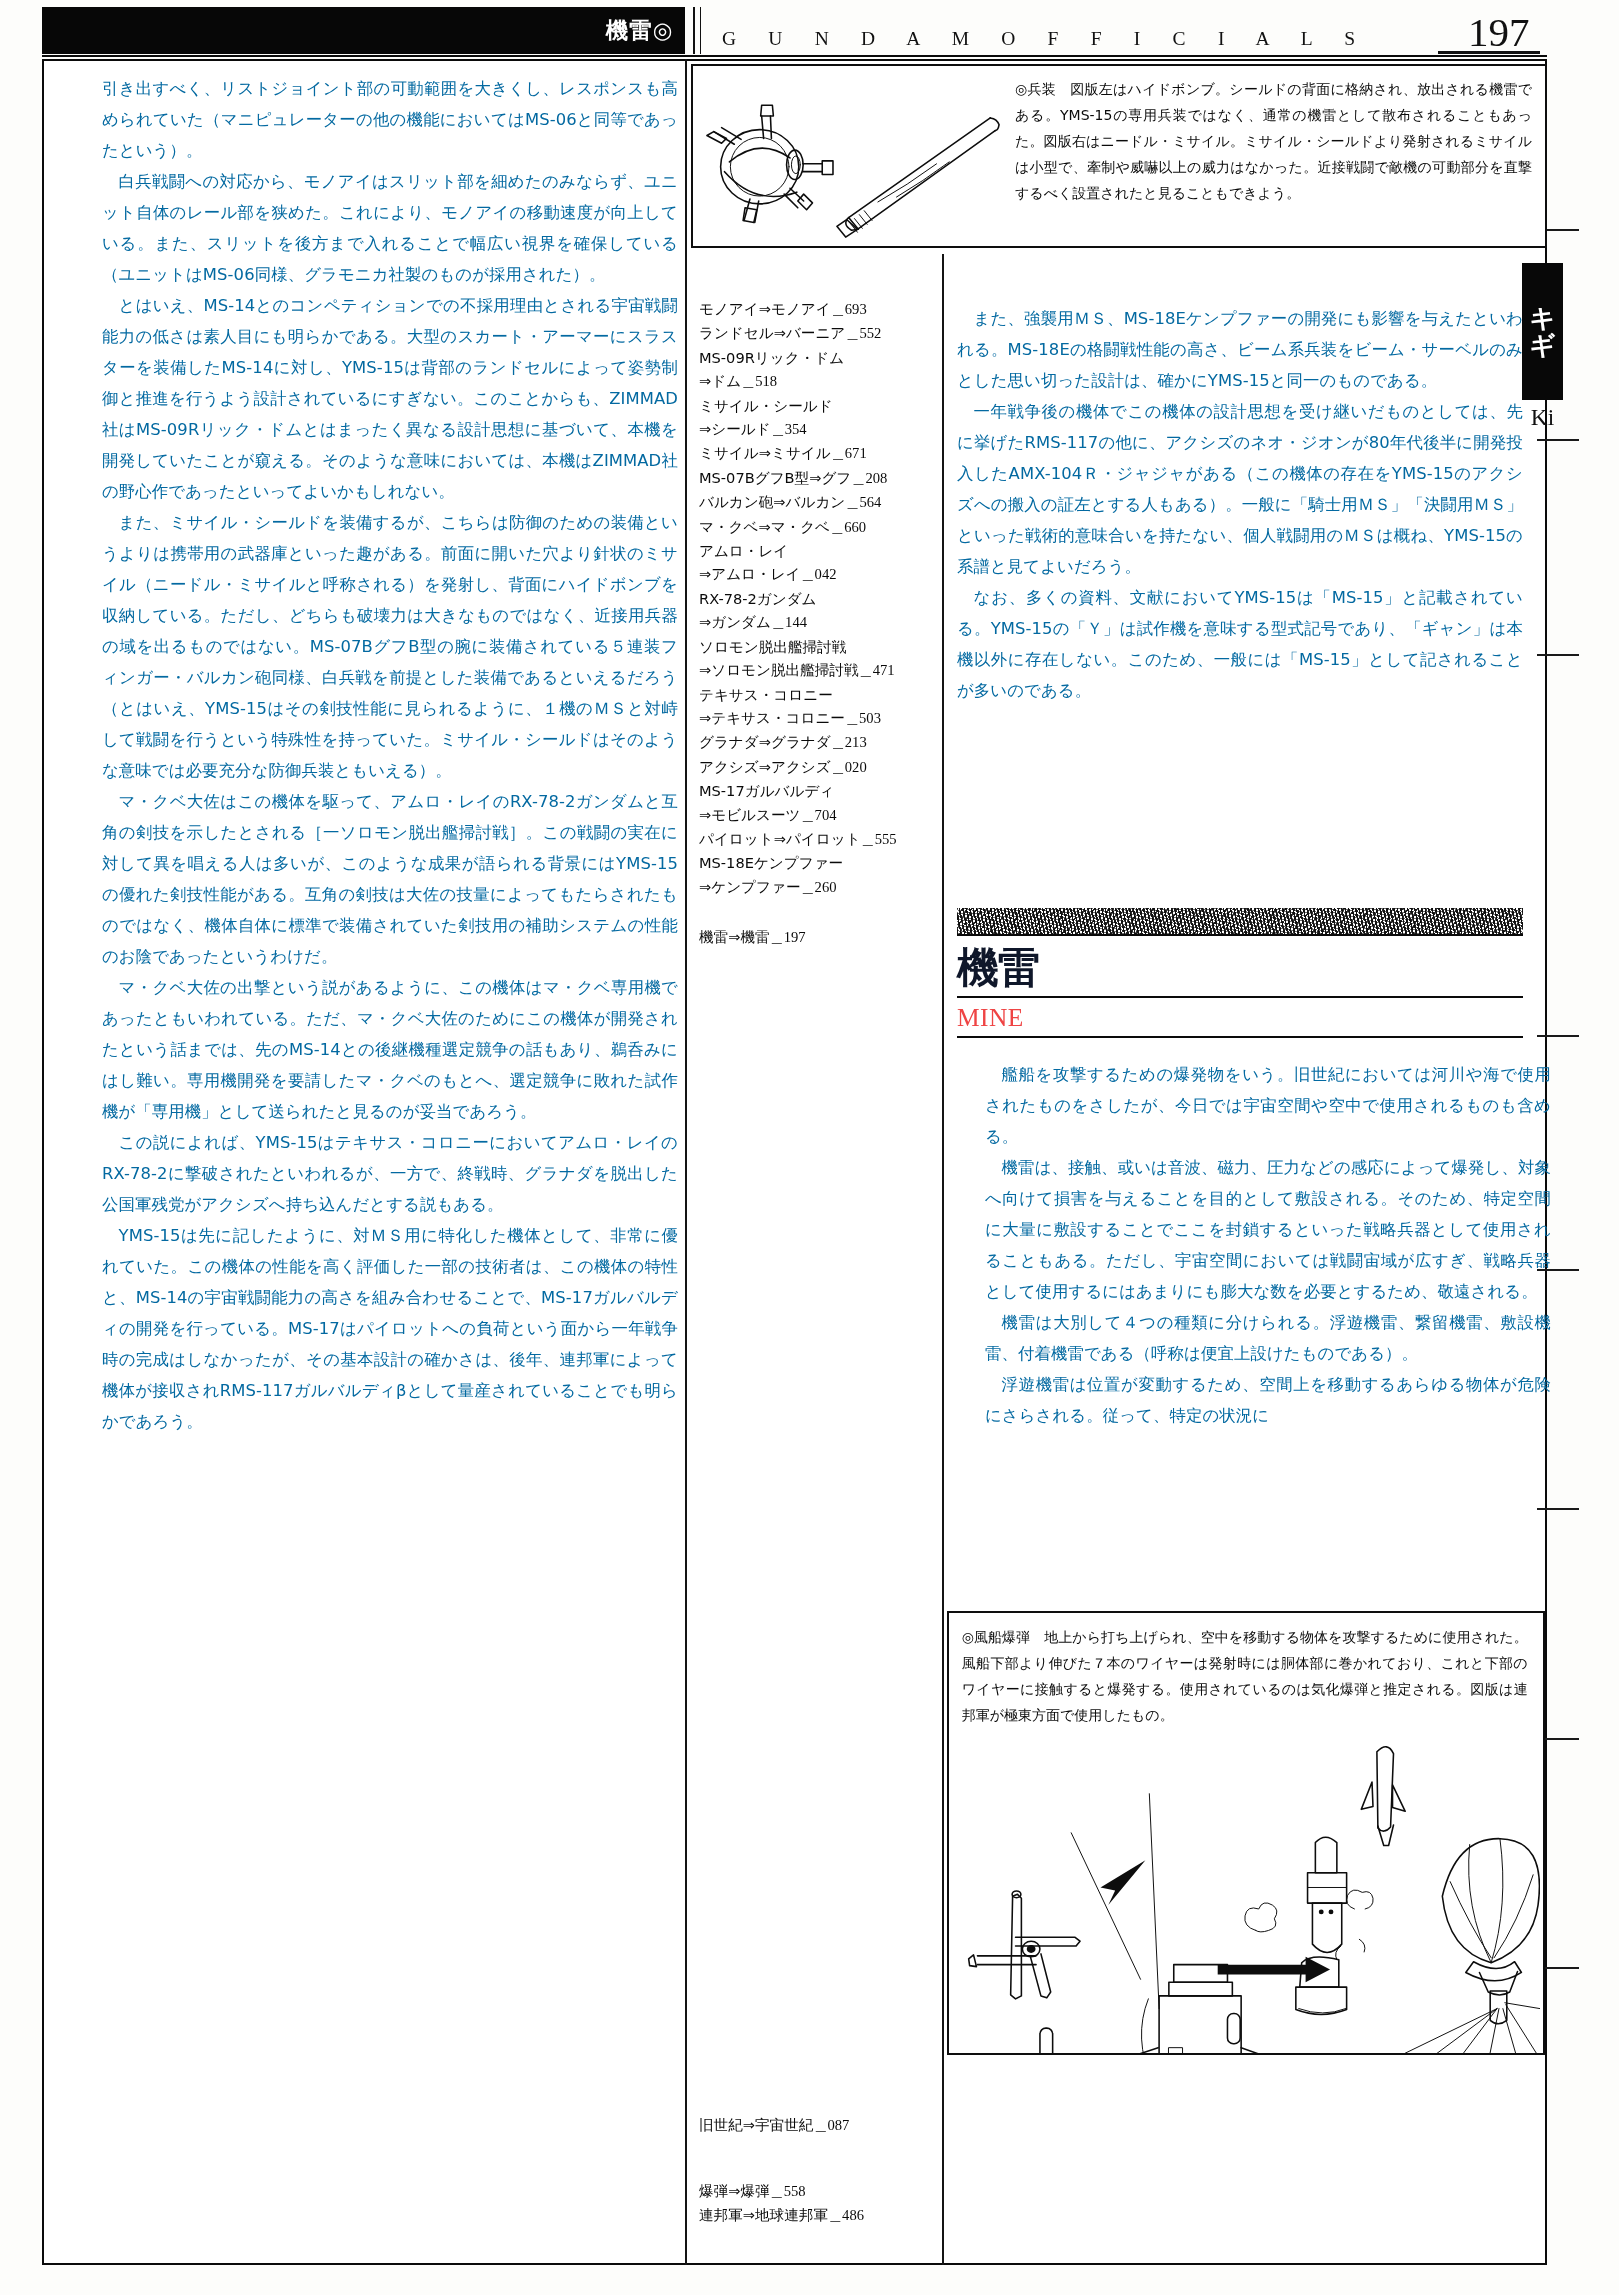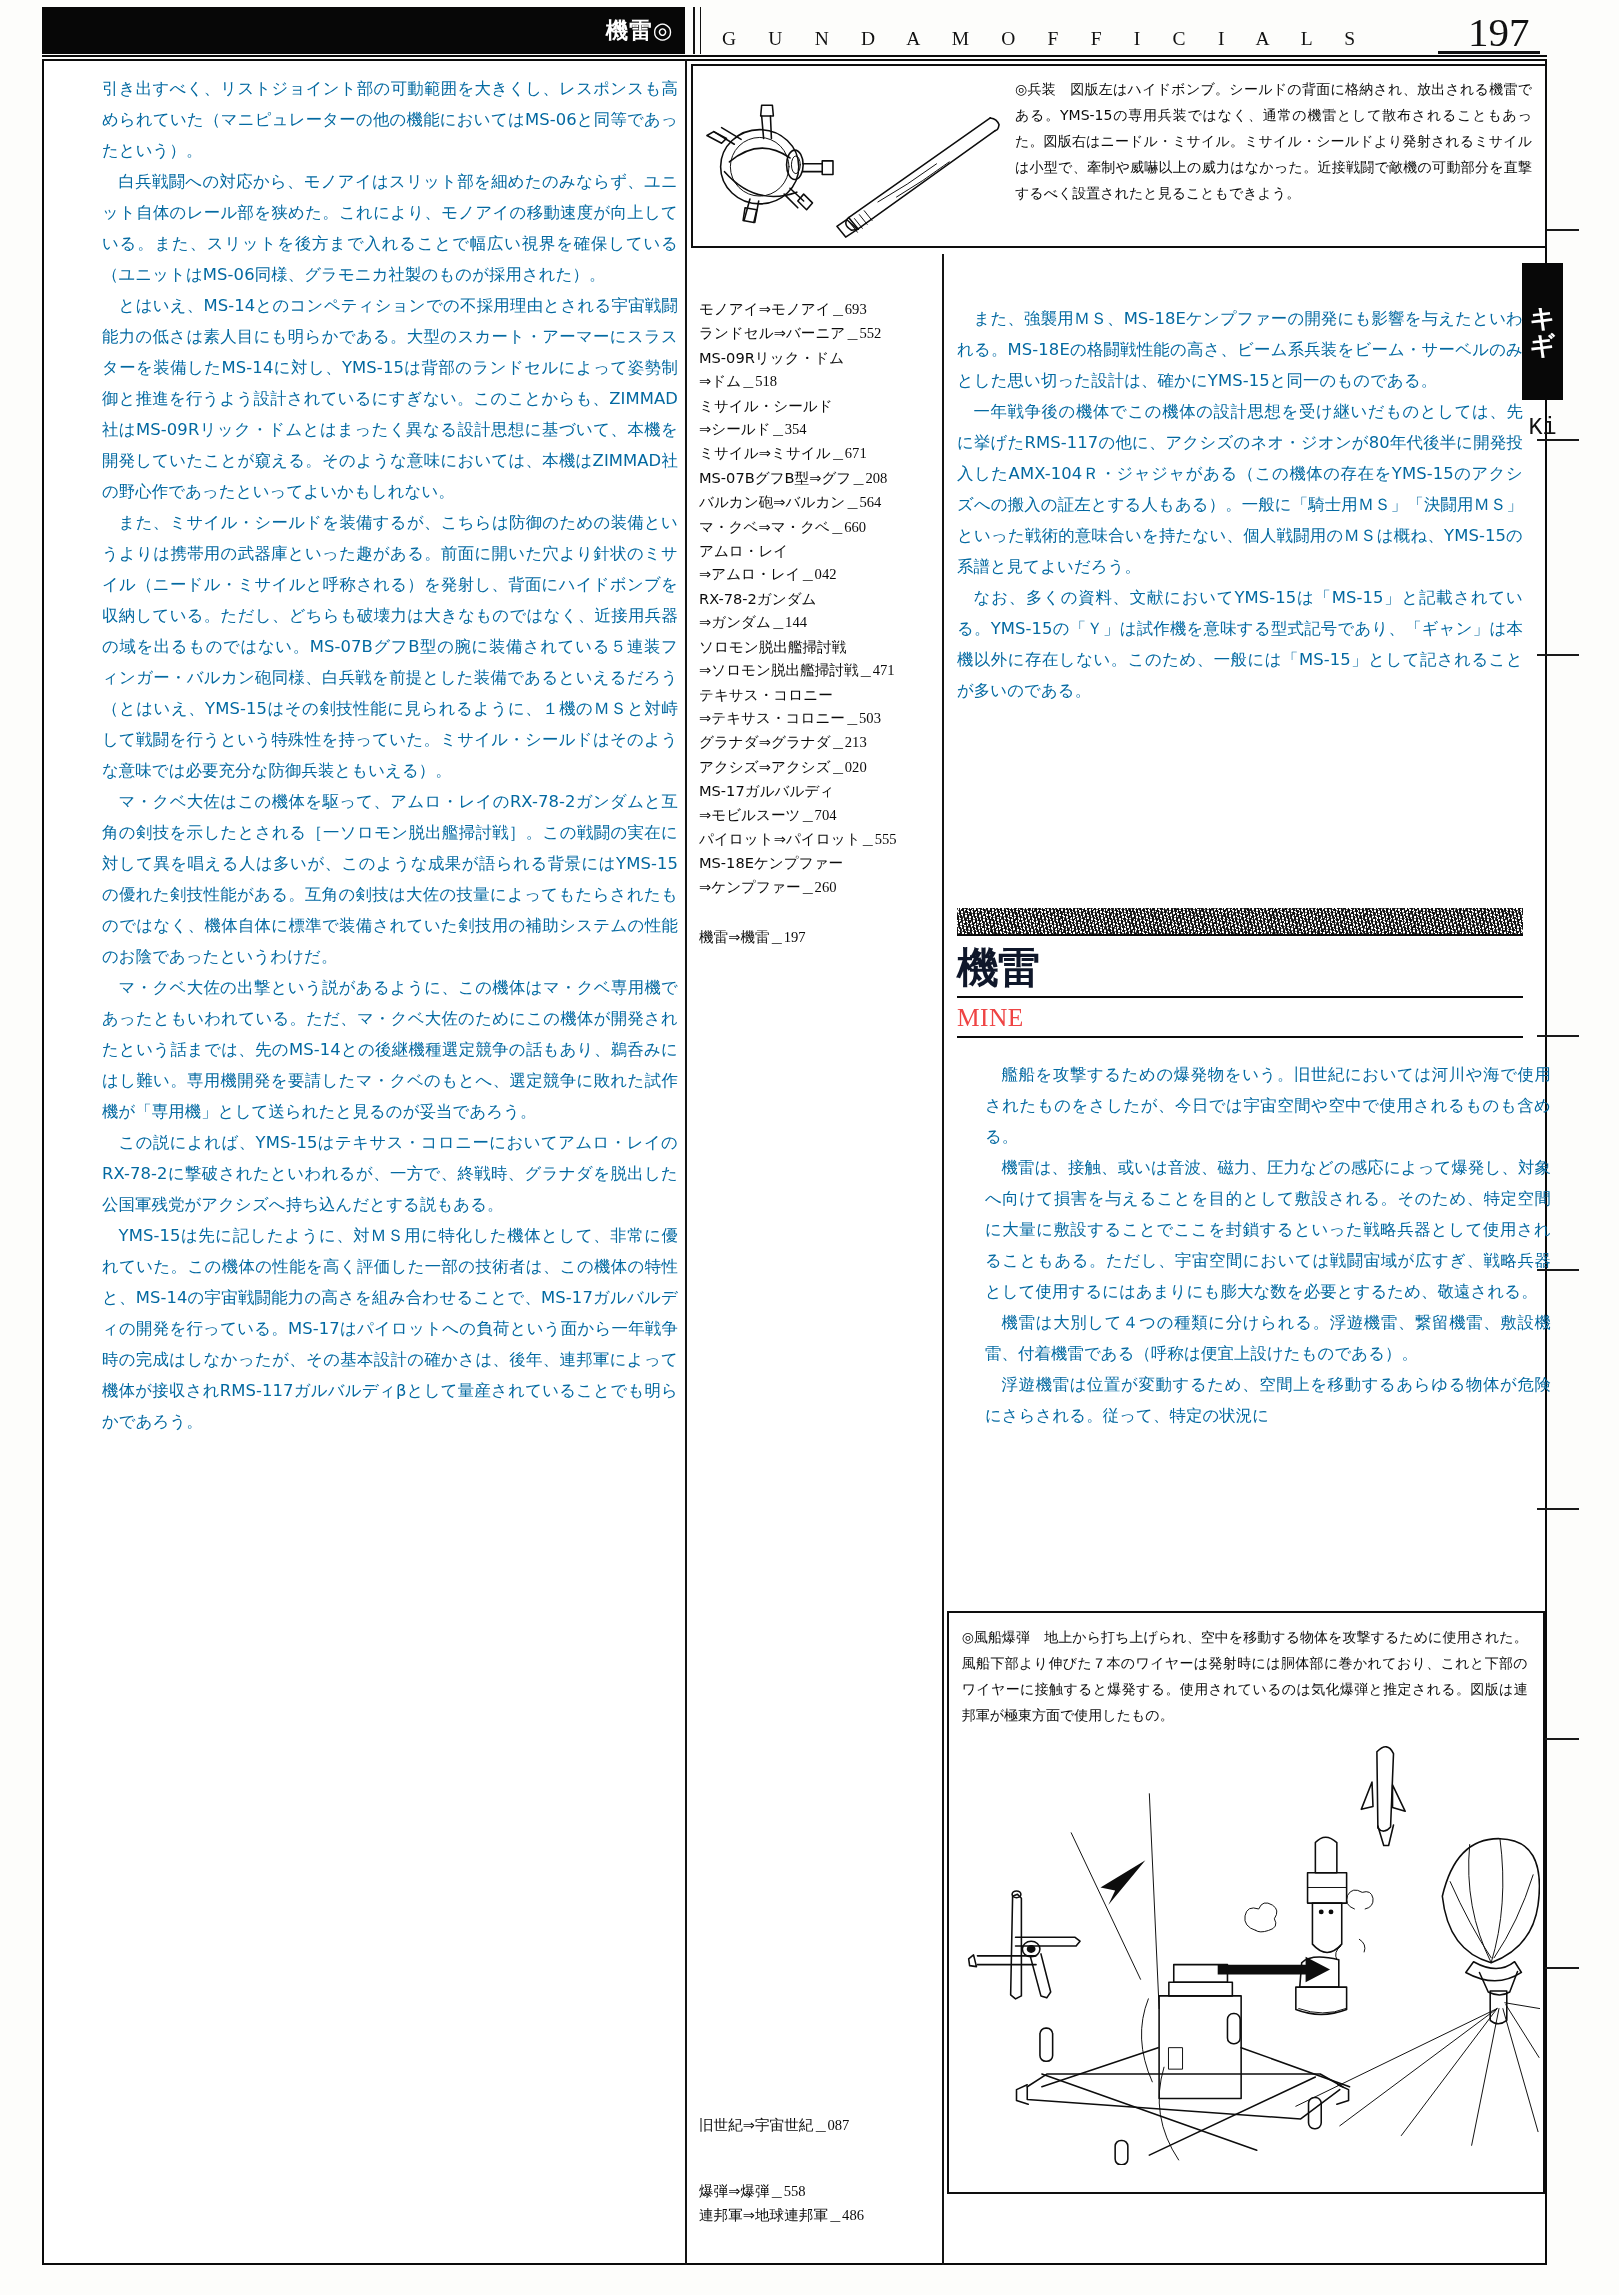--- a/index.html
+++ b/index.html
@@ -88,23 +88,23 @@
     display:flex;flex-direction:column;
     align-items:center;justify-content:center;
     color:#fff;
     font-weight:700;
     font-size:25.4px;
     line-height:1.05;
   }
   .side-tab-black span{display:block;}
   .side-tab-roman{
     width:41px;
-    padding-top:15px;
+    padding-top:4px;
     text-align:center;
-    font-family:Liberation Mono, monospace;
+    font-family:Liberation Serif, serif;
     font-size:23.4px;
     color:#111;
   }
   .side-marks{position:absolute;left:1537px;top:0;width:59px;height:2295px;}
   .side-marks i{position:absolute;left:0;width:42px;height:2px;background:#1a1a1a;display:block;}
 
   
   .vrule{position:absolute;width:1.5px;background:#141414;}
 
   
@@ -166,21 +166,21 @@
     font-size:14px;
     line-height:26px;
     color:#0a0a0a;
     text-align:justify;
   }
 
   #top-figure-box{left:691px;top:64px;width:856px;height:184px;}
   #top-fig-art{position:absolute;left:8.8px;top:4.9px;width:303px;height:171px;}
   #top-fig-cap{position:absolute;left:322px;top:9.8px;width:517px;}
 
-  #bottom-figure-box{left:947px;top:1611px;width:598px;height:583px;}
+  #bottom-figure-box{left:947px;top:1611px;width:598px;height:444px;}
   #bot-fig-cap{position:absolute;left:12.7px;top:10.7px;width:566px;}
   #bot-fig-art{position:absolute;left:4.9px;top:122px;width:586px;height:430px;}
 
   
   #section-head{position:absolute;left:957px;top:908px;width:566px;}
   .deco-band{
     height:26px;width:100%;
     background-color:#ffffff;
     background-image:
       repeating-linear-gradient(78deg, rgba(10,10,10,.95) 0 1.5px, rgba(255,255,255,0) 1.5px 3.4px),

